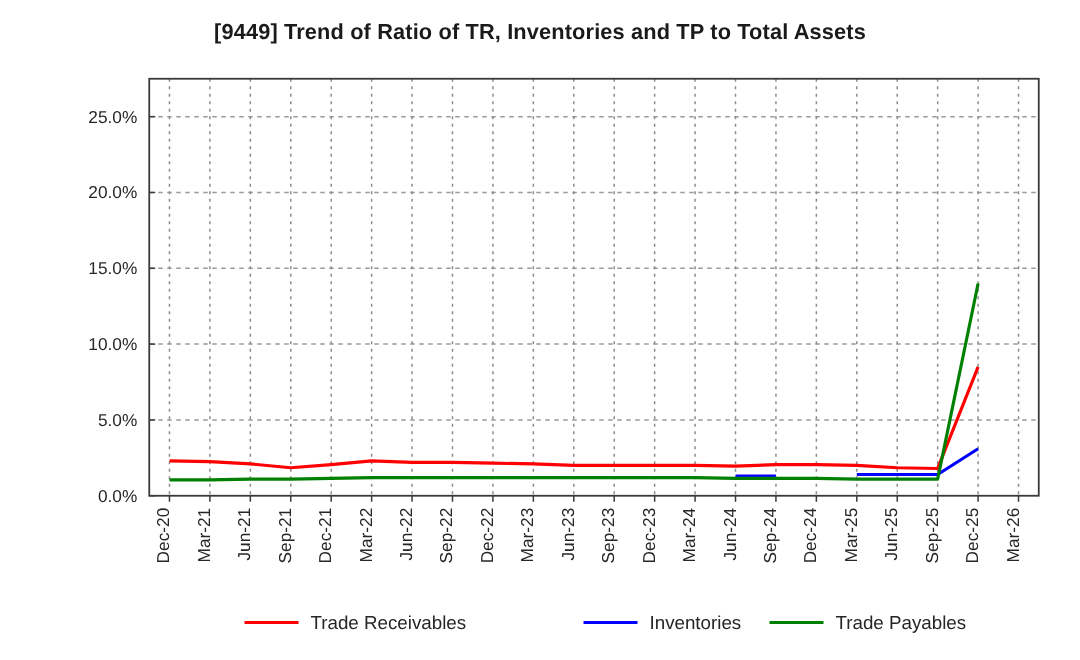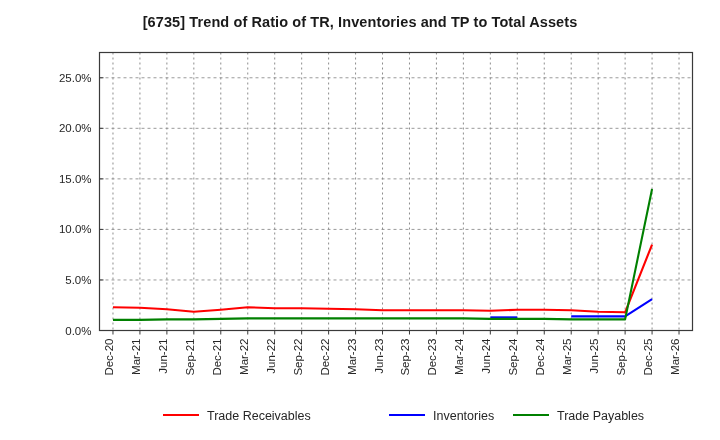--- a/index.html
+++ b/index.html
@@ -77,21 +77,21 @@
   .tick-mark {
     stroke: #3a3a3a;
     stroke-width: 1;
   }
 </style>
 </head>
 <body>
 
 <div id="chart-root">
 
-  <div id="chart-title">[6735]  Trend of Ratio of TR, Inventories and TP to Total Assets</div>
+  <div id="chart-title">[9449]  Trend of Ratio of TR, Inventories and TP to Total Assets</div>
 
   <svg id="plot-svg" width="720" height="440">
 
     <g id="y-gridlines">
         <line x1="99.5" x2="692.5" y1="279.95454545454544" y2="279.95454545454544" class="grid-line"></line>
         <line x1="99.5" x2="692.5" y1="229.4090909090909" y2="229.4090909090909" class="grid-line"></line>
         <line x1="99.5" x2="692.5" y1="178.86363636363637" y2="178.86363636363637" class="grid-line"></line>
         <line x1="99.5" x2="692.5" y1="128.3181818181818" y2="128.3181818181818" class="grid-line"></line>
         <line x1="99.5" x2="692.5" y1="77.77272727272728" y2="77.77272727272728" class="grid-line"></line>
       </g>

